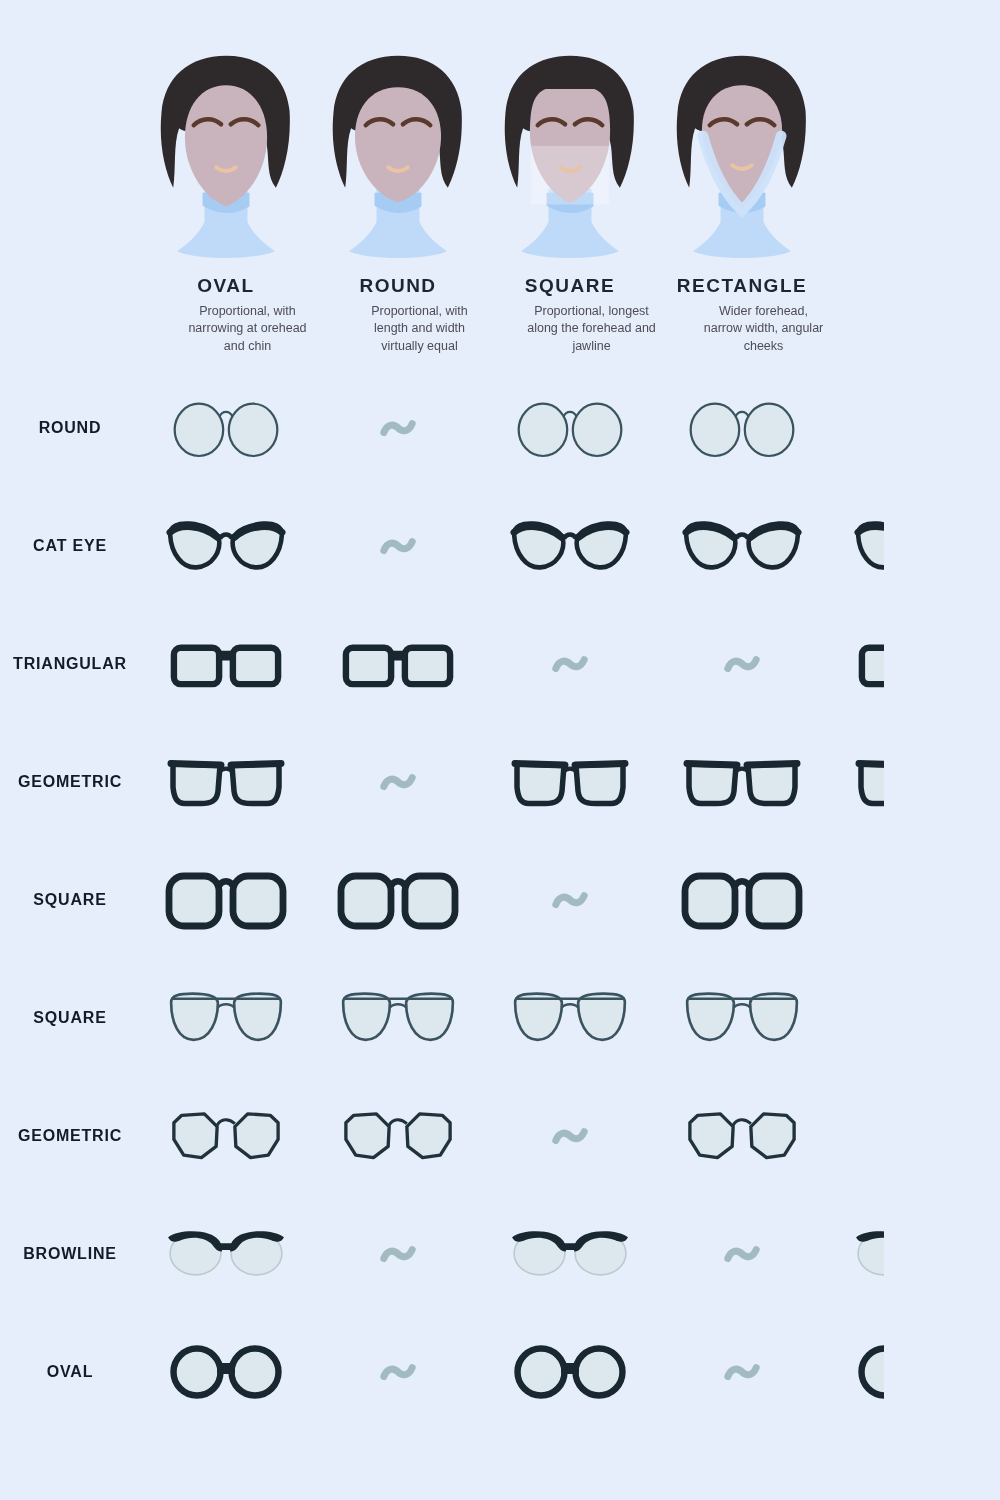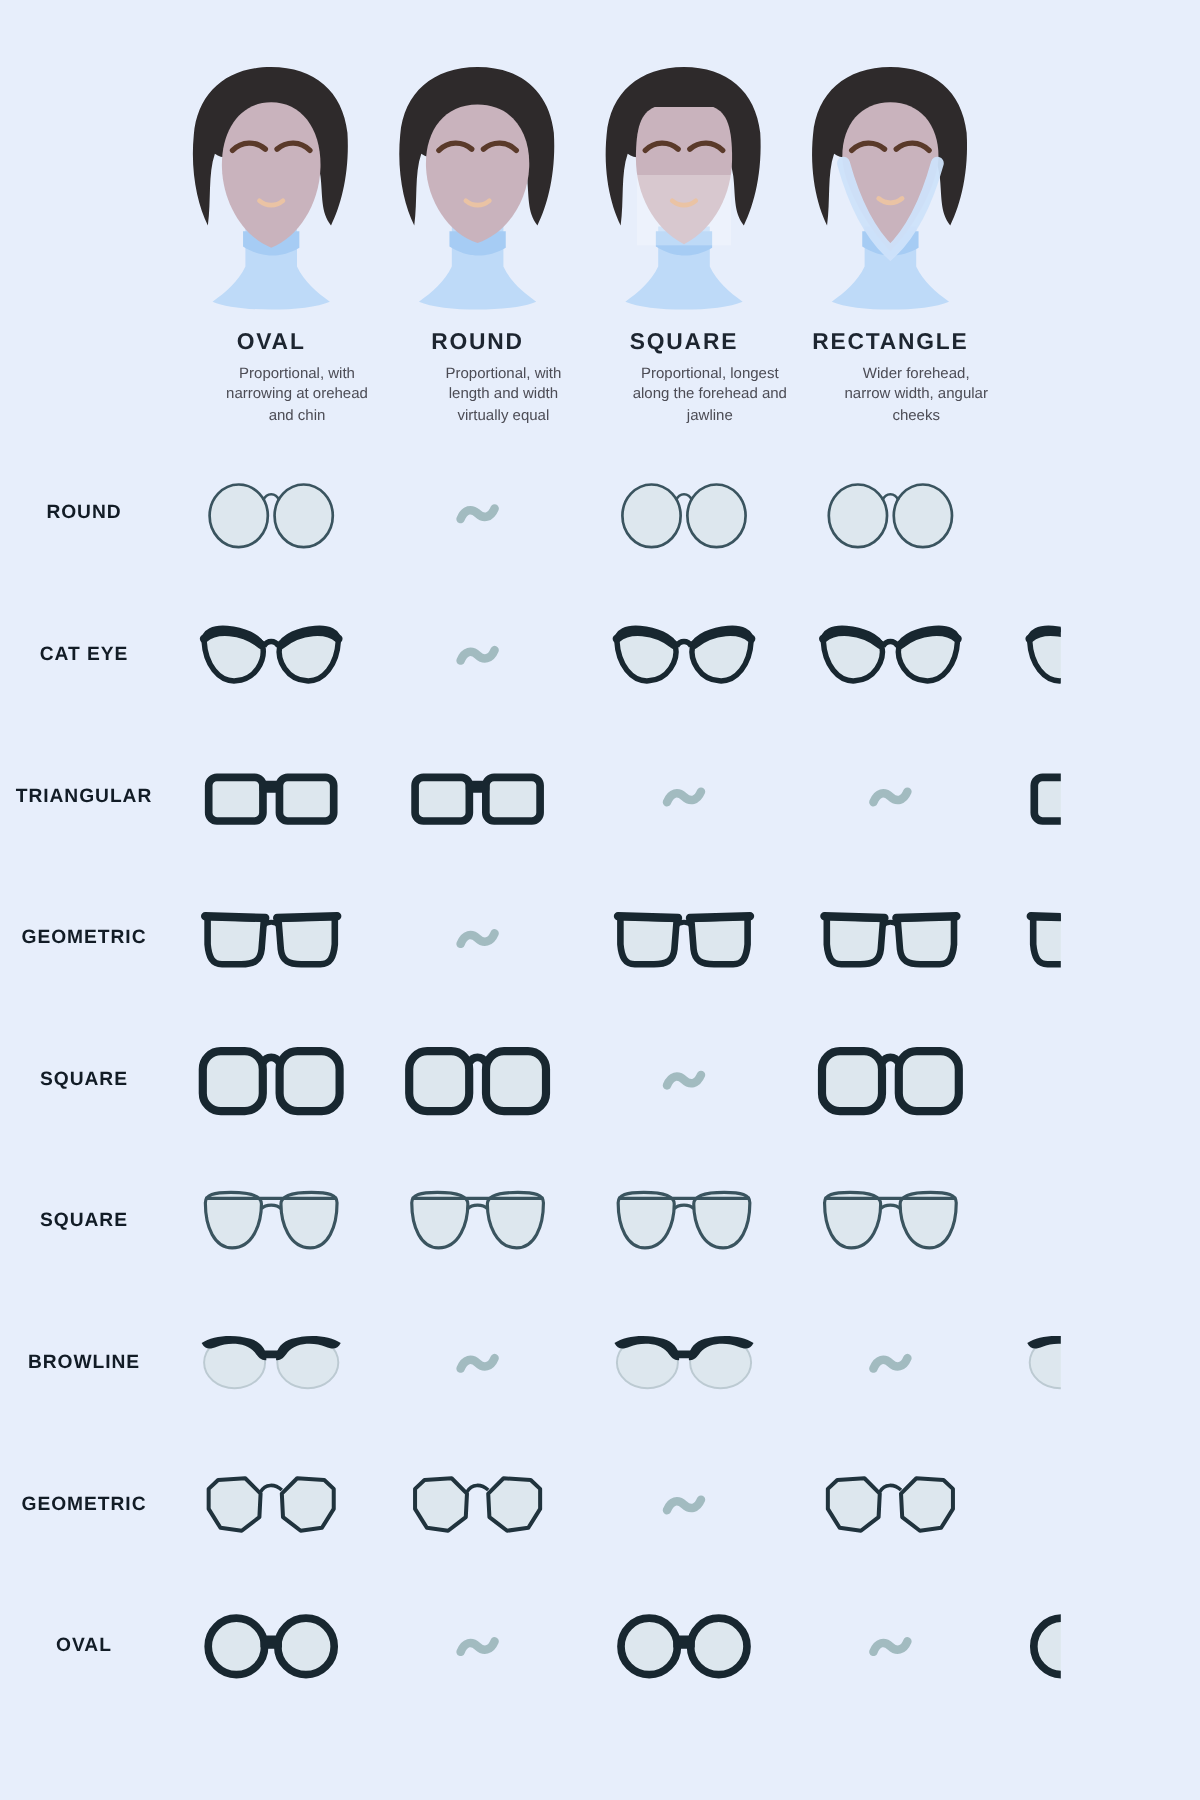--- a/index.html
+++ b/index.html
@@ -349,20 +349,60 @@
     <path class="ft" stroke-width="2.6" d="M54 21 C57.5 17 66.5 17 70 21"></path>
   </svg>
         </div>
         <div class="mcell">
           <svg width="40" height="27" viewBox="0 0 48 32">
     <path class="tilde" stroke-width="8.5" stroke-linecap="round" d="M7 22 C11 12 18 11 24 16.5 C30 22 37 21 41 11.5"></path>
   </svg>
         </div>
       </div>
       <div class="mrow">
+        <div class="rlabel">GEOMETRIC</div>
+        <div class="mcell">
+          <svg width="118" height="59" viewBox="0 0 120 60">
+    <path class="fm lens" stroke-width="3.4" stroke-linejoin="round" d="M15 9.5 L38 8 L51 21 L50 41 L35 52.5 L17 50 L7 34 L7 17 Z"></path>
+    <g transform="translate(120 0) scale(-1 1)">
+      <path class="fm lens" stroke-width="3.4" stroke-linejoin="round" d="M15 9.5 L38 8 L51 21 L50 41 L35 52.5 L17 50 L7 34 L7 17 Z"></path>
+    </g>
+    <path class="fm" stroke-width="3" d="M51 19.5 C55 12.5 63 12.5 69 18"></path>
+  </svg>
+        </div>
+        <div class="mcell">
+          <svg width="118" height="59" viewBox="0 0 120 60">
+    <path class="fm lens" stroke-width="3.4" stroke-linejoin="round" d="M15 9.5 L38 8 L51 21 L50 41 L35 52.5 L17 50 L7 34 L7 17 Z"></path>
+    <g transform="translate(120 0) scale(-1 1)">
+      <path class="fm lens" stroke-width="3.4" stroke-linejoin="round" d="M15 9.5 L38 8 L51 21 L50 41 L35 52.5 L17 50 L7 34 L7 17 Z"></path>
+    </g>
+    <path class="fm" stroke-width="3" d="M51 19.5 C55 12.5 63 12.5 69 18"></path>
+  </svg>
+        </div>
+        <div class="mcell">
+          <svg width="40" height="27" viewBox="0 0 48 32">
+    <path class="tilde" stroke-width="8.5" stroke-linecap="round" d="M7 22 C11 12 18 11 24 16.5 C30 22 37 21 41 11.5"></path>
+  </svg>
+        </div>
+        <div class="mcell">
+          <svg width="118" height="59" viewBox="0 0 120 60">
+    <path class="fm lens" stroke-width="3.4" stroke-linejoin="round" d="M15 9.5 L38 8 L51 21 L50 41 L35 52.5 L17 50 L7 34 L7 17 Z"></path>
+    <g transform="translate(120 0) scale(-1 1)">
+      <path class="fm lens" stroke-width="3.4" stroke-linejoin="round" d="M15 9.5 L38 8 L51 21 L50 41 L35 52.5 L17 50 L7 34 L7 17 Z"></path>
+    </g>
+    <path class="fm" stroke-width="3" d="M51 19.5 C55 12.5 63 12.5 69 18"></path>
+  </svg>
+        </div>
+        <div class="mcell">
+          <svg width="40" height="27" viewBox="0 0 48 32">
+    <path class="tilde" stroke-width="8.5" stroke-linecap="round" d="M7 22 C11 12 18 11 24 16.5 C30 22 37 21 41 11.5"></path>
+  </svg>
+        </div>
+      </div>
+      <div class="mrow">
         <div class="rlabel">BROWLINE</div>
         <div class="mcell">
           <svg width="122" height="55" viewBox="0 0 120 54">
     <ellipse class="lens lens-light" cx="30" cy="27" rx="25" ry="21" stroke-width="1.6"></ellipse>
     <g transform="translate(120 0) scale(-1 1)">
       <ellipse class="lens lens-light" cx="30" cy="27" rx="25" ry="21" stroke-width="1.6"></ellipse>
       <path class="fdf" d="M3 11 C12 4.5 30 3.5 43 7.5 C51 10 55.5 15 56 22 L56 25 C52.5 25.5 49.5 23 46.5 18.5 C40 10.5 25 10 15.5 14 C9.5 16.5 5.5 16 3 11 Z"></path>
     </g>
     <path class="fdf" d="M3 11 C12 4.5 30 3.5 43 7.5 C51 10 55.5 15 56 22 L56 25 C52.5 25.5 49.5 23 46.5 18.5 C40 10.5 25 10 15.5 14 C9.5 16.5 5.5 16 3 11 Z"></path>
     <rect class="fdf" x="51" y="17" width="18" height="6.5" rx="2.5"></rect>
@@ -391,60 +431,20 @@
         </div>
         <div class="mcell">
           <svg width="122" height="55" viewBox="0 0 120 54">
     <ellipse class="lens lens-light" cx="30" cy="27" rx="25" ry="21" stroke-width="1.6"></ellipse>
     <g transform="translate(120 0) scale(-1 1)">
       <ellipse class="lens lens-light" cx="30" cy="27" rx="25" ry="21" stroke-width="1.6"></ellipse>
       <path class="fdf" d="M3 11 C12 4.5 30 3.5 43 7.5 C51 10 55.5 15 56 22 L56 25 C52.5 25.5 49.5 23 46.5 18.5 C40 10.5 25 10 15.5 14 C9.5 16.5 5.5 16 3 11 Z"></path>
     </g>
     <path class="fdf" d="M3 11 C12 4.5 30 3.5 43 7.5 C51 10 55.5 15 56 22 L56 25 C52.5 25.5 49.5 23 46.5 18.5 C40 10.5 25 10 15.5 14 C9.5 16.5 5.5 16 3 11 Z"></path>
     <rect class="fdf" x="51" y="17" width="18" height="6.5" rx="2.5"></rect>
-  </svg>
-        </div>
-      </div>
-      <div class="mrow">
-        <div class="rlabel">GEOMETRIC</div>
-        <div class="mcell">
-          <svg width="118" height="59" viewBox="0 0 120 60">
-    <path class="fm lens" stroke-width="3.4" stroke-linejoin="round" d="M15 9.5 L38 8 L51 21 L50 41 L35 52.5 L17 50 L7 34 L7 17 Z"></path>
-    <g transform="translate(120 0) scale(-1 1)">
-      <path class="fm lens" stroke-width="3.4" stroke-linejoin="round" d="M15 9.5 L38 8 L51 21 L50 41 L35 52.5 L17 50 L7 34 L7 17 Z"></path>
-    </g>
-    <path class="fm" stroke-width="3" d="M51 19.5 C55 12.5 63 12.5 69 18"></path>
-  </svg>
-        </div>
-        <div class="mcell">
-          <svg width="118" height="59" viewBox="0 0 120 60">
-    <path class="fm lens" stroke-width="3.4" stroke-linejoin="round" d="M15 9.5 L38 8 L51 21 L50 41 L35 52.5 L17 50 L7 34 L7 17 Z"></path>
-    <g transform="translate(120 0) scale(-1 1)">
-      <path class="fm lens" stroke-width="3.4" stroke-linejoin="round" d="M15 9.5 L38 8 L51 21 L50 41 L35 52.5 L17 50 L7 34 L7 17 Z"></path>
-    </g>
-    <path class="fm" stroke-width="3" d="M51 19.5 C55 12.5 63 12.5 69 18"></path>
-  </svg>
-        </div>
-        <div class="mcell">
-          <svg width="40" height="27" viewBox="0 0 48 32">
-    <path class="tilde" stroke-width="8.5" stroke-linecap="round" d="M7 22 C11 12 18 11 24 16.5 C30 22 37 21 41 11.5"></path>
-  </svg>
-        </div>
-        <div class="mcell">
-          <svg width="118" height="59" viewBox="0 0 120 60">
-    <path class="fm lens" stroke-width="3.4" stroke-linejoin="round" d="M15 9.5 L38 8 L51 21 L50 41 L35 52.5 L17 50 L7 34 L7 17 Z"></path>
-    <g transform="translate(120 0) scale(-1 1)">
-      <path class="fm lens" stroke-width="3.4" stroke-linejoin="round" d="M15 9.5 L38 8 L51 21 L50 41 L35 52.5 L17 50 L7 34 L7 17 Z"></path>
-    </g>
-    <path class="fm" stroke-width="3" d="M51 19.5 C55 12.5 63 12.5 69 18"></path>
-  </svg>
-        </div>
-        <div class="mcell">
-          <svg width="40" height="27" viewBox="0 0 48 32">
-    <path class="tilde" stroke-width="8.5" stroke-linecap="round" d="M7 22 C11 12 18 11 24 16.5 C30 22 37 21 41 11.5"></path>
   </svg>
         </div>
       </div>
       <div class="mrow">
         <div class="rlabel">OVAL</div>
         <div class="mcell">
           <svg width="116" height="58" viewBox="0 0 116 58">
     <circle class="fd lens" cx="29" cy="29" r="23.5" stroke-width="6.4"></circle>
     <circle class="fd lens" cx="87" cy="29" r="23.5" stroke-width="6.4"></circle>
     <rect class="fdf" x="49" y="20" width="18" height="11" rx="2"></rect>

